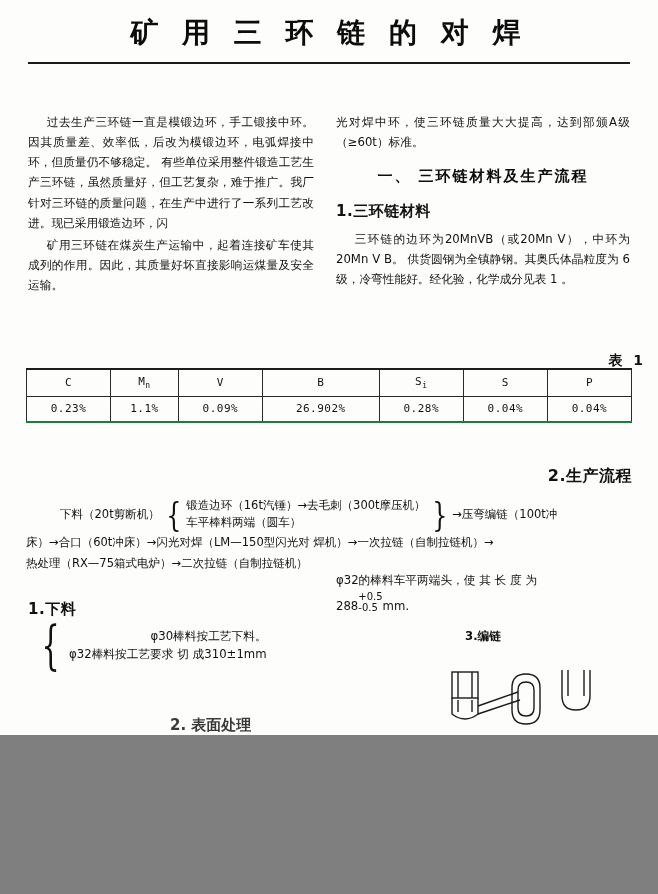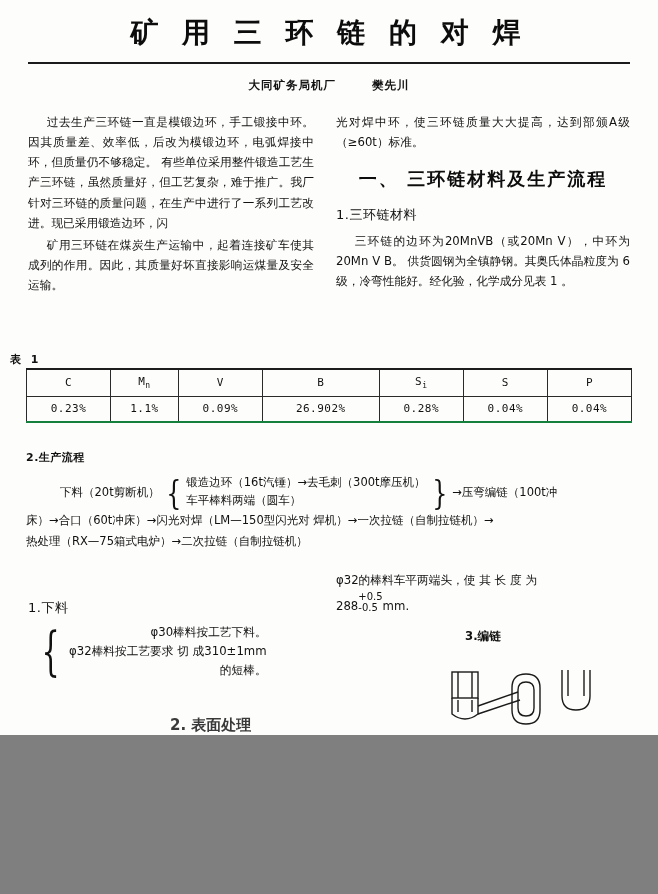--- a/index.html
+++ b/index.html
@@ -81,47 +81,47 @@
   .col-left { left: 28px; width: 286px; }
   .col-right { left: 336px; width: 294px; }
 
   p {
     margin: 0 0 2px 0;
     text-indent: 1.6em;
   }
   p.noind { text-indent: 0; }
 
   h2.sec {
-    font-size: 18px;
+    font-size: 15px;
     font-weight: bold;
     margin: 12px 0 8px 0;
     text-align: center;
     letter-spacing: 2px;
     color: #0d0d0d;
   }
   h2.sec.left {
     text-align: left;
     margin-left: 2px;
     letter-spacing: 3px;
   }
   h3.sub {
-    font-size: 13px;
-    font-weight: normal;
+    font-size: 15px;
+    font-weight: bold;
     margin: 9px 0 4px 0;
     text-indent: 0;
     letter-spacing: 0.5px;
   }
 
   
   .tbl-label {
     position: absolute;
-    left: 10px; top: 352px;
+    left: 16px; top: 352px;
     width: 630px;
-    text-align: left;
-    font-size: 11px;
+    text-align: right;
+    font-size: 14px;
     font-weight: bold;
     letter-spacing: 3px;
   }
   table.comp {
     position: absolute;
     left: 26px;
     top: 368px;
     width: 606px;
     border-collapse: collapse;
     font-size: 11px;
@@ -143,24 +143,25 @@
   .flow {
     position: absolute;
     left: 26px;
     top: 448px;
     width: 606px;
     font-size: 11.5px;
     line-height: 1.85;
     color: #111;
   }
   .flow h3 {
-    font-size: 11px;
-    font-weight: bold;
-    margin: 0 0 6px 0;
+    font-size: 16px;
+    font-weight: bold;
+    margin: 13px 0 6px 0;
     letter-spacing: 0.5px;
+    text-align: right;
   }
   .flow-row1 {
     display: flex;
     align-items: center;
     margin-left: 34px;
   }
   .brace {
     font-size: 34px;
     line-height: 0.8;
     font-family: "DejaVu Serif", serif;
@@ -239,25 +240,20 @@
 </style>
 </head>
 <body>
 
 <div class="page">
   <div class="scan">
 
     <div class="title">矿 用 三 环 链 的 对 焊</div>
     <div class="rule-top"></div>
 
-    <div class="byline">
-      <span>大同矿务局机厂</span>
-      <span class="sp"></span>
-      <span>樊先川</span>
-    </div>
 
     <div class="col col-left">
       <p>过去生产三环链一直是模锻边环，手工锻接中环。因其质量差、效率低，后改为模锻边环，电弧焊接中环，但质量仍不够稳定。 有些单位采用整件锻造工艺生产三环链，虽然质量好，但工艺复杂，难于推广。我厂针对三环链的质量问题，在生产中进行了一系列工艺改进。现已采用锻造边环，闪</p>
       <p>矿用三环链在煤炭生产运输中，起着连接矿车使其成列的作用。因此，其质量好坏直接影响运煤量及安全运输。</p>
     </div>
 
     <div class="col col-right">
       <p class="noind">光对焊中环，使三环链质量大大提高，达到部颁A级（≥60t）标准。</p>
       <h2 class="sec">一、 三环链材料及生产流程</h2>
       <h3 class="sub">1.三环链材料</h3>
@@ -304,21 +300,20 @@
       <div class="flow-line">热处理（RX—75箱式电炉）→二次拉链（自制拉链机）</div>
     </div>
 
     <div class="lower-left">
       <h3 class="sub">1.下料</h3>
       <div class="brace-block">
         <span class="brace-tall">{</span>
         <span class="lines3">
           <span>φ30棒料按工艺下料。</span>
           <span>φ32棒料按工艺要求 切 成310±1mm</span>
-          <span>的短棒。</span>
         </span>
       </div>
     </div>
 
     <div class="faded2">2. 表面处理</div>
 
     <div class="lower-right">
       <p class="noind">φ32的棒料车平两端头，使 其 长 度 为</p>
       <p class="noind">
         <span>288</span><span class="frac"><span style="display:block">+0.5</span><span style="display:block">-0.5</span></span><span>mm.</span>

